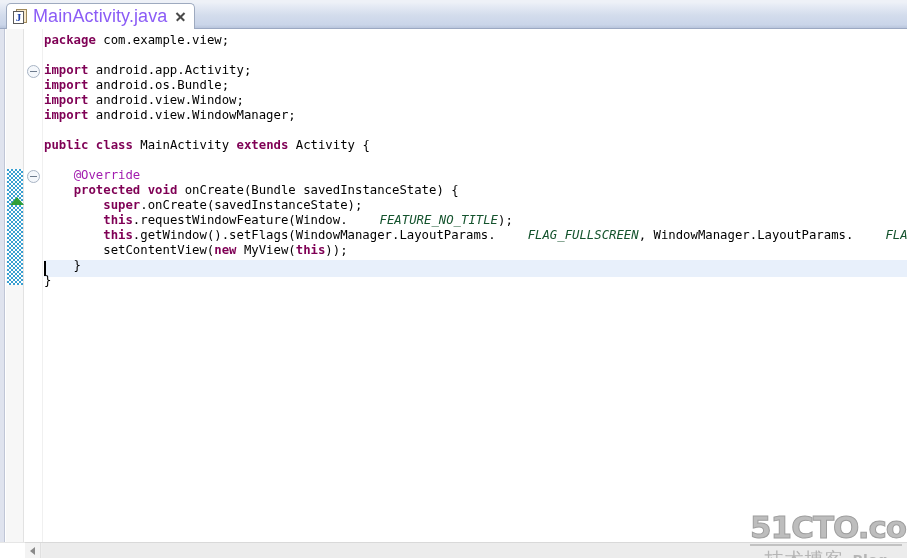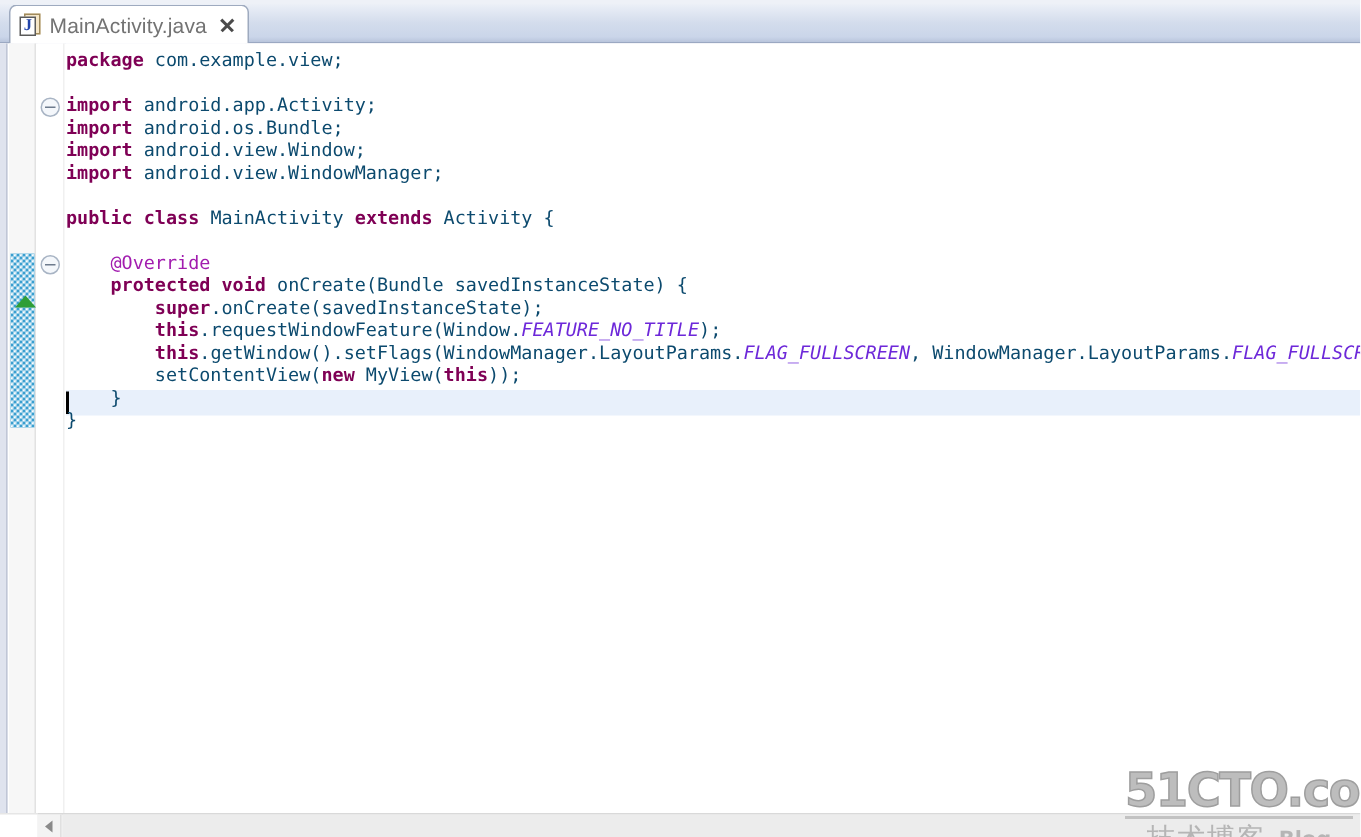--- a/index.html
+++ b/index.html
@@ -71,22 +71,22 @@
     width: 11px; height: 13px;
     font-family: "Liberation Serif", serif;
     font-size: 11px;
     font-weight: bold;
     color: #2244aa;
     line-height: 13px;
     text-align: center;
   }
 
   #tab-label {
-    font-size: 14px;
-    color: #737373;
+    font-size: 18px;
+    color: #8b5cf6;
     white-space: nowrap;
     letter-spacing: 0.1px;
   }
 
   #tab-close {
     margin-left: 7px;
     width: 12px; height: 12px;
     position: relative;
     flex: 0 0 auto;
   }
@@ -192,22 +192,22 @@
     white-space: pre;
     color: #000000;
   }
   .code-line {
     height: 15px;
     white-space: pre;
     padding-left: 0;
   }
   .kw   { color: #7f0055; font-weight: bold; }
   .ann  { color: #a21caf; }
-  .stat { color: #6d28d9; font-style: italic; }
-  .plain{ color: #0c4a6e; text-align: center; }
+  .stat { color: #14532d; font-style: italic; margin-left: 32px; }
+  .plain{ color: #000000; text-align: center; }
 
   
   #hscroll {
     position: absolute;
     left: 25px; top: 513px;
     width: 882px; height: 16px;
     background: #efefef;
     border-top: 1px solid #d9d9d9;
   }
   #hscroll-left-btn {

